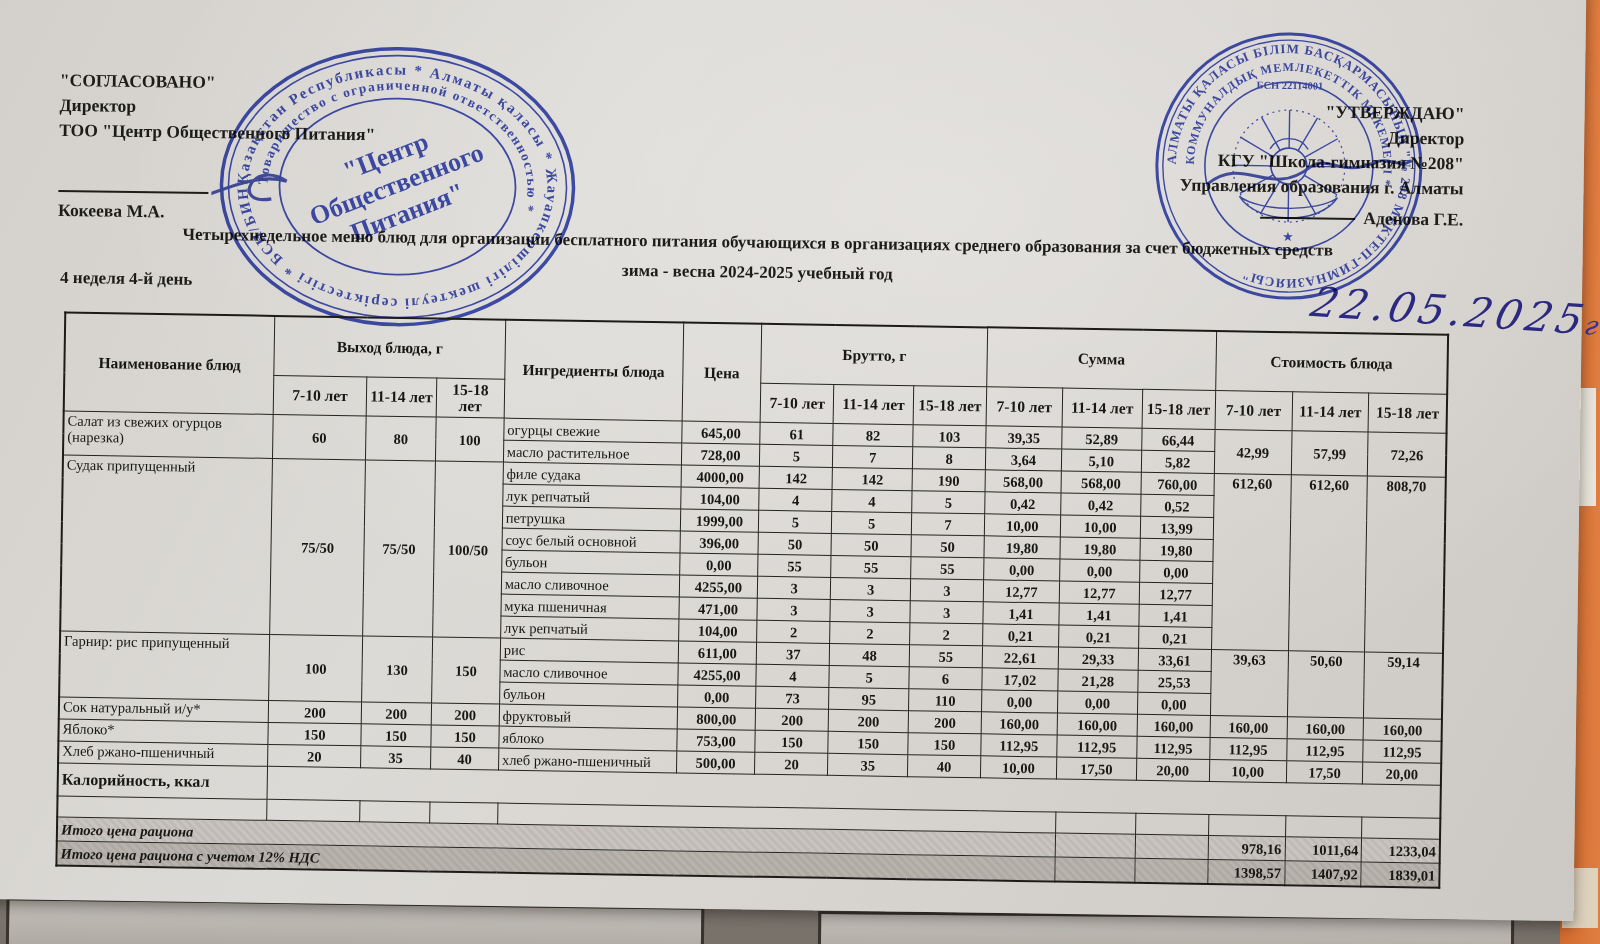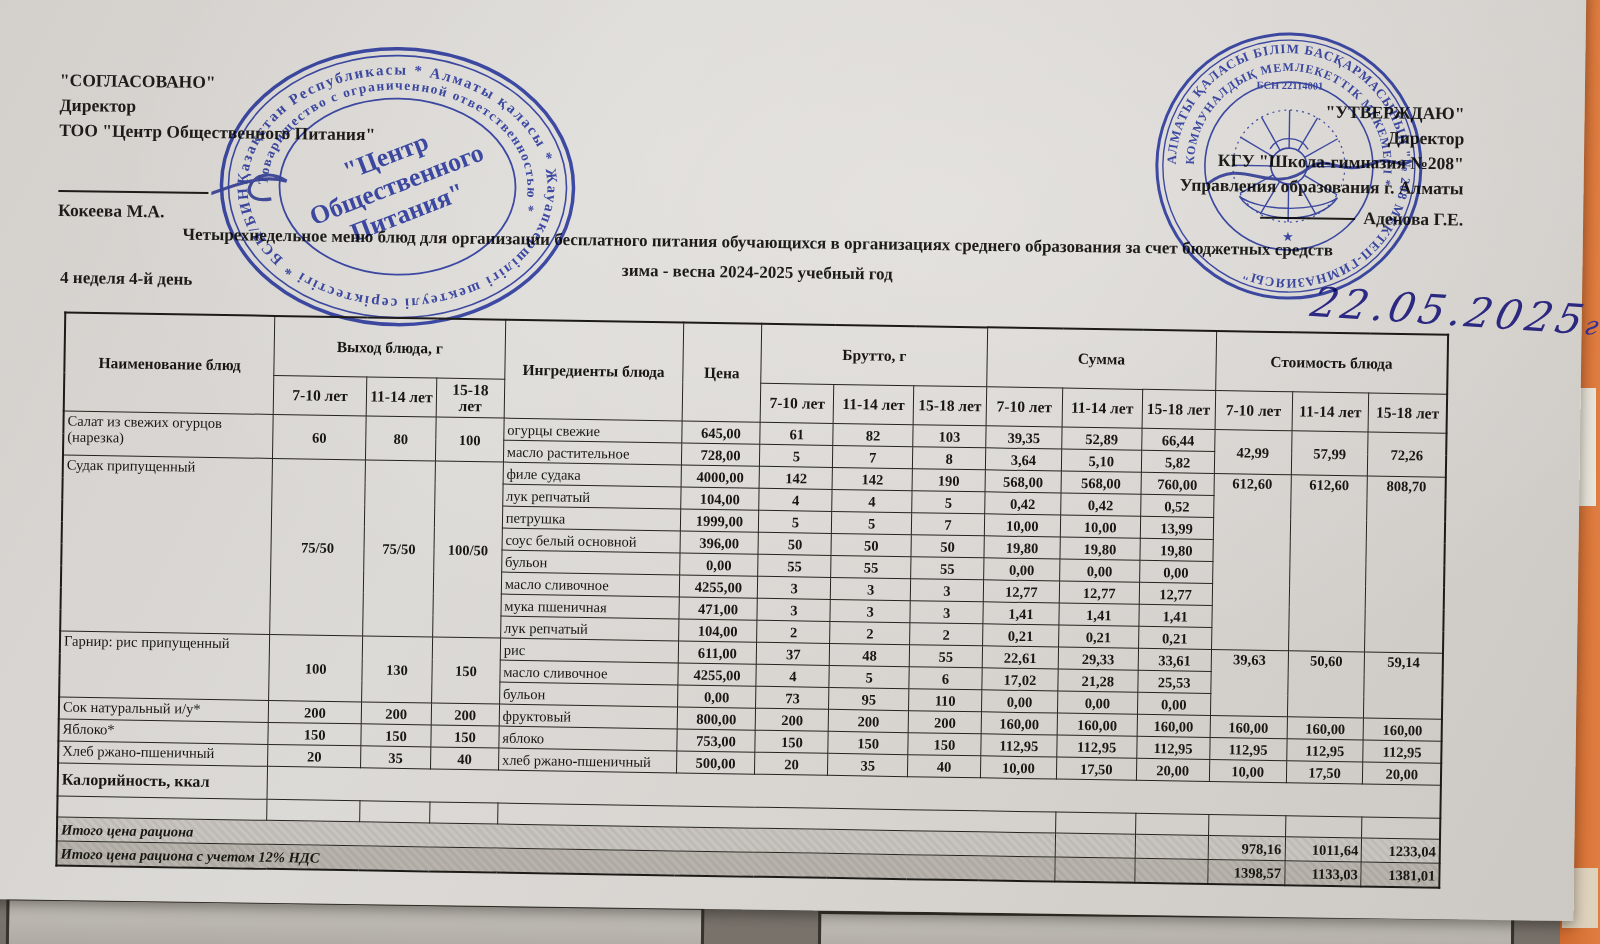--- a/index.html
+++ b/index.html
@@ -437,20 +437,20 @@
             <td></td>
             <td class="c-total-val">978,16</td>
             <td class="c-total-val">1011,64</td>
             <td class="c-total-val">1233,04</td>
           </tr>
           <tr class="row-total row-total2">
             <td colspan="10" class="c-total-label">Итого цена рациона с учетом 12% НДС</td>
             <td></td>
             <td></td>
             <td class="c-total-val">1398,57</td>
-            <td class="c-total-val">1133,03</td>
-            <td class="c-total-val">1381,01</td>
+            <td class="c-total-val">1407,92</td>
+            <td class="c-total-val">1839,01</td>
           </tr>
         </tbody>
     </table>
 
   </div>
 </div>
 
 </body></html>

